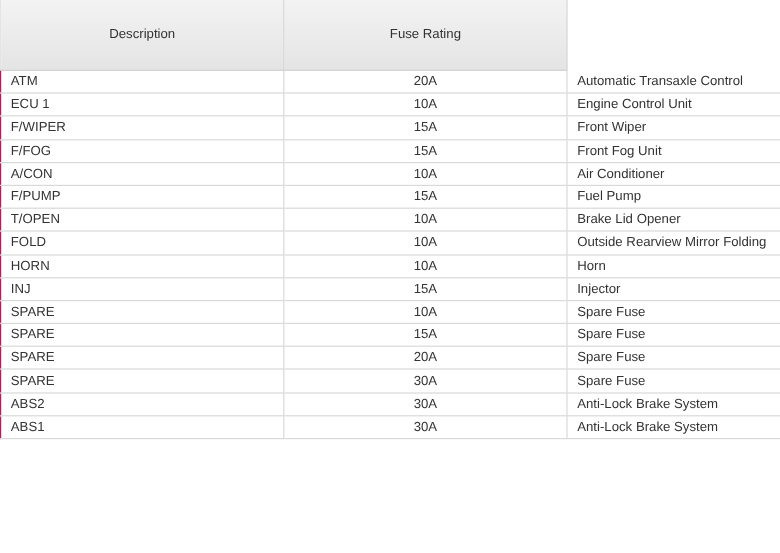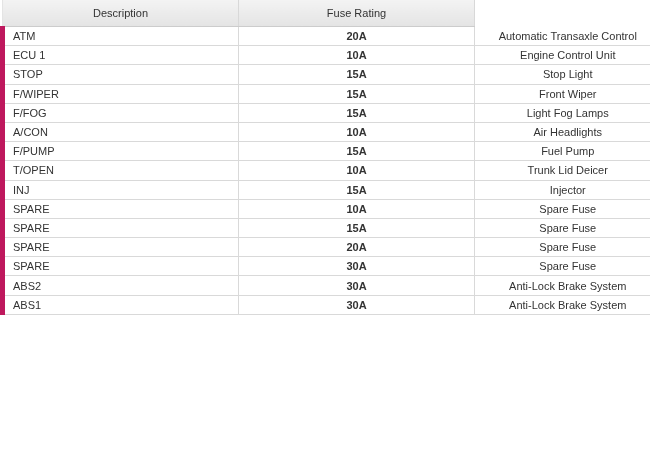--- a/index.html
+++ b/index.html
@@ -26,21 +26,21 @@
 
   .fuse-table thead th {
     height: 26px;
     background: linear-gradient(to bottom, #f3f3f3 0%, #e4e4e4 100%);
     border-bottom: 1px solid #cccccc;
     border-right: 1px solid #d8d8d8;
     font-weight: normal;
     font-size: 11px;
     color: #333333;
     text-align: center;
-    padding: 0;
+    padding: 16px;
     vertical-align: middle;
   }
   .fuse-table thead th.first {
     border-left: 1px solid #e4e4e4;
   }
   .fuse-table thead th.blank {
     background: #ffffff;
     border-bottom: 1px solid #ffffff;
     border-right: none;
   }
@@ -49,31 +49,30 @@
     border-bottom: 1px solid #d9d9d9;
     border-right: 1px solid #d9d9d9;
     padding: 0 0 0 8px;
     vertical-align: middle;
     font-size: 11px;
     color: #333333;
     white-space: nowrap;
     overflow: hidden;
   }
   .fuse-table tbody td.cell-desc {
-    border-left: 5px solid #be185d;
+    border-left: 1px solid #be185d;
     text-align: left;
   }
   .fuse-table tbody td.cell-rating {
     text-align: center;
     padding: 0;
-    font-weight: bold;
   }
   .fuse-table tbody td.cell-circuit {
     border-right: none;
-    text-align: center;
+    text-align: left;
   }
   .fuse-table tbody tr:last-child td {
     border-bottom: 1px solid #d9d9d9;
   }
 </style>
 </head>
 <body>
 
 <table class="fuse-table">
   <colgroup>
@@ -93,48 +92,53 @@
         <td class="cell-desc">ATM</td>
         <td class="cell-rating">20A</td>
         <td class="cell-circuit">Automatic Transaxle Control</td>
       </tr>
       <tr>
         <td class="cell-desc">ECU 1</td>
         <td class="cell-rating">10A</td>
         <td class="cell-circuit">Engine Control Unit</td>
       </tr>
       <tr>
-        <td class="cell-desc">STOP</td>
-        <td class="cell-rating">15A</td>
-        <td class="cell-circuit">Stop Light</td>
-      </tr>
-      <tr>
         <td class="cell-desc">F/WIPER</td>
         <td class="cell-rating">15A</td>
         <td class="cell-circuit">Front Wiper</td>
       </tr>
       <tr>
         <td class="cell-desc">F/FOG</td>
         <td class="cell-rating">15A</td>
-        <td class="cell-circuit">Light Fog Lamps</td>
+        <td class="cell-circuit">Front Fog Unit</td>
       </tr>
       <tr>
         <td class="cell-desc">A/CON</td>
         <td class="cell-rating">10A</td>
-        <td class="cell-circuit">Air Headlights</td>
+        <td class="cell-circuit">Air Conditioner</td>
       </tr>
       <tr>
         <td class="cell-desc">F/PUMP</td>
         <td class="cell-rating">15A</td>
         <td class="cell-circuit">Fuel Pump</td>
       </tr>
       <tr>
         <td class="cell-desc">T/OPEN</td>
         <td class="cell-rating">10A</td>
-        <td class="cell-circuit">Trunk Lid Deicer</td>
+        <td class="cell-circuit">Brake Lid Opener</td>
+      </tr>
+      <tr>
+        <td class="cell-desc">FOLD</td>
+        <td class="cell-rating">10A</td>
+        <td class="cell-circuit">Outside Rearview Mirror Folding</td>
+      </tr>
+      <tr>
+        <td class="cell-desc">HORN</td>
+        <td class="cell-rating">10A</td>
+        <td class="cell-circuit">Horn</td>
       </tr>
       <tr>
         <td class="cell-desc">INJ</td>
         <td class="cell-rating">15A</td>
         <td class="cell-circuit">Injector</td>
       </tr>
       <tr>
         <td class="cell-desc">SPARE</td>
         <td class="cell-rating">10A</td>
         <td class="cell-circuit">Spare Fuse</td>

